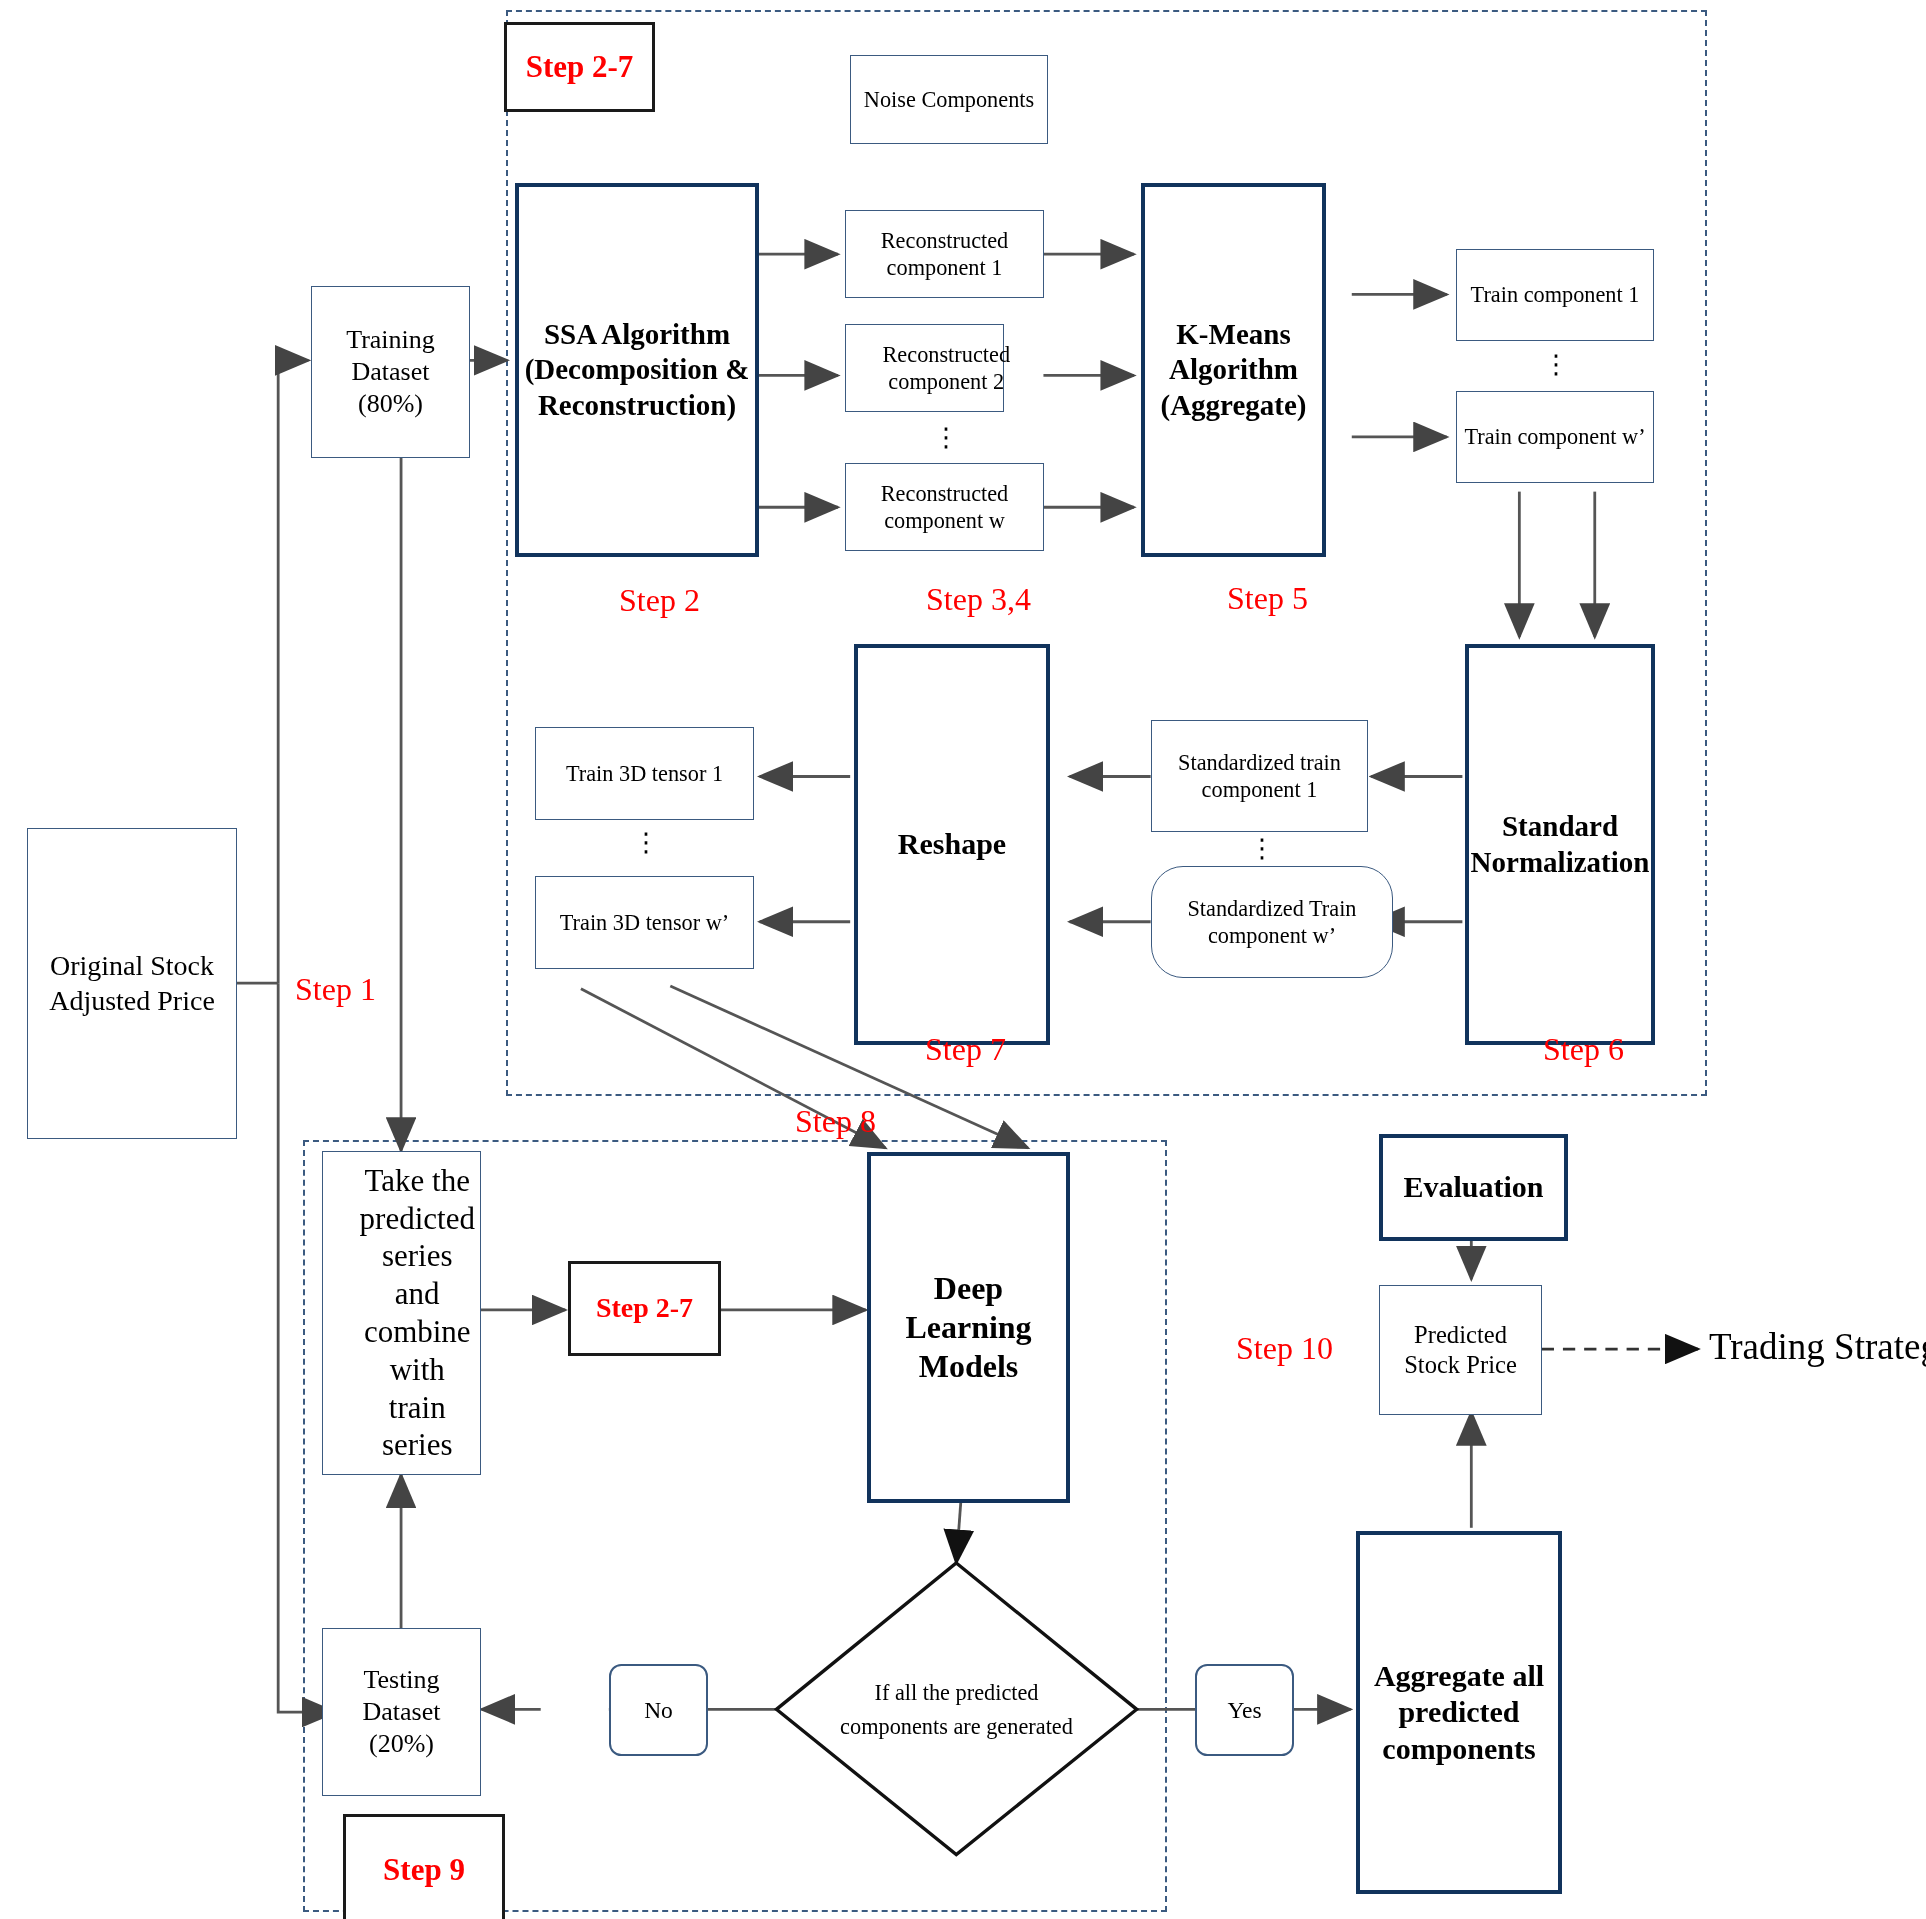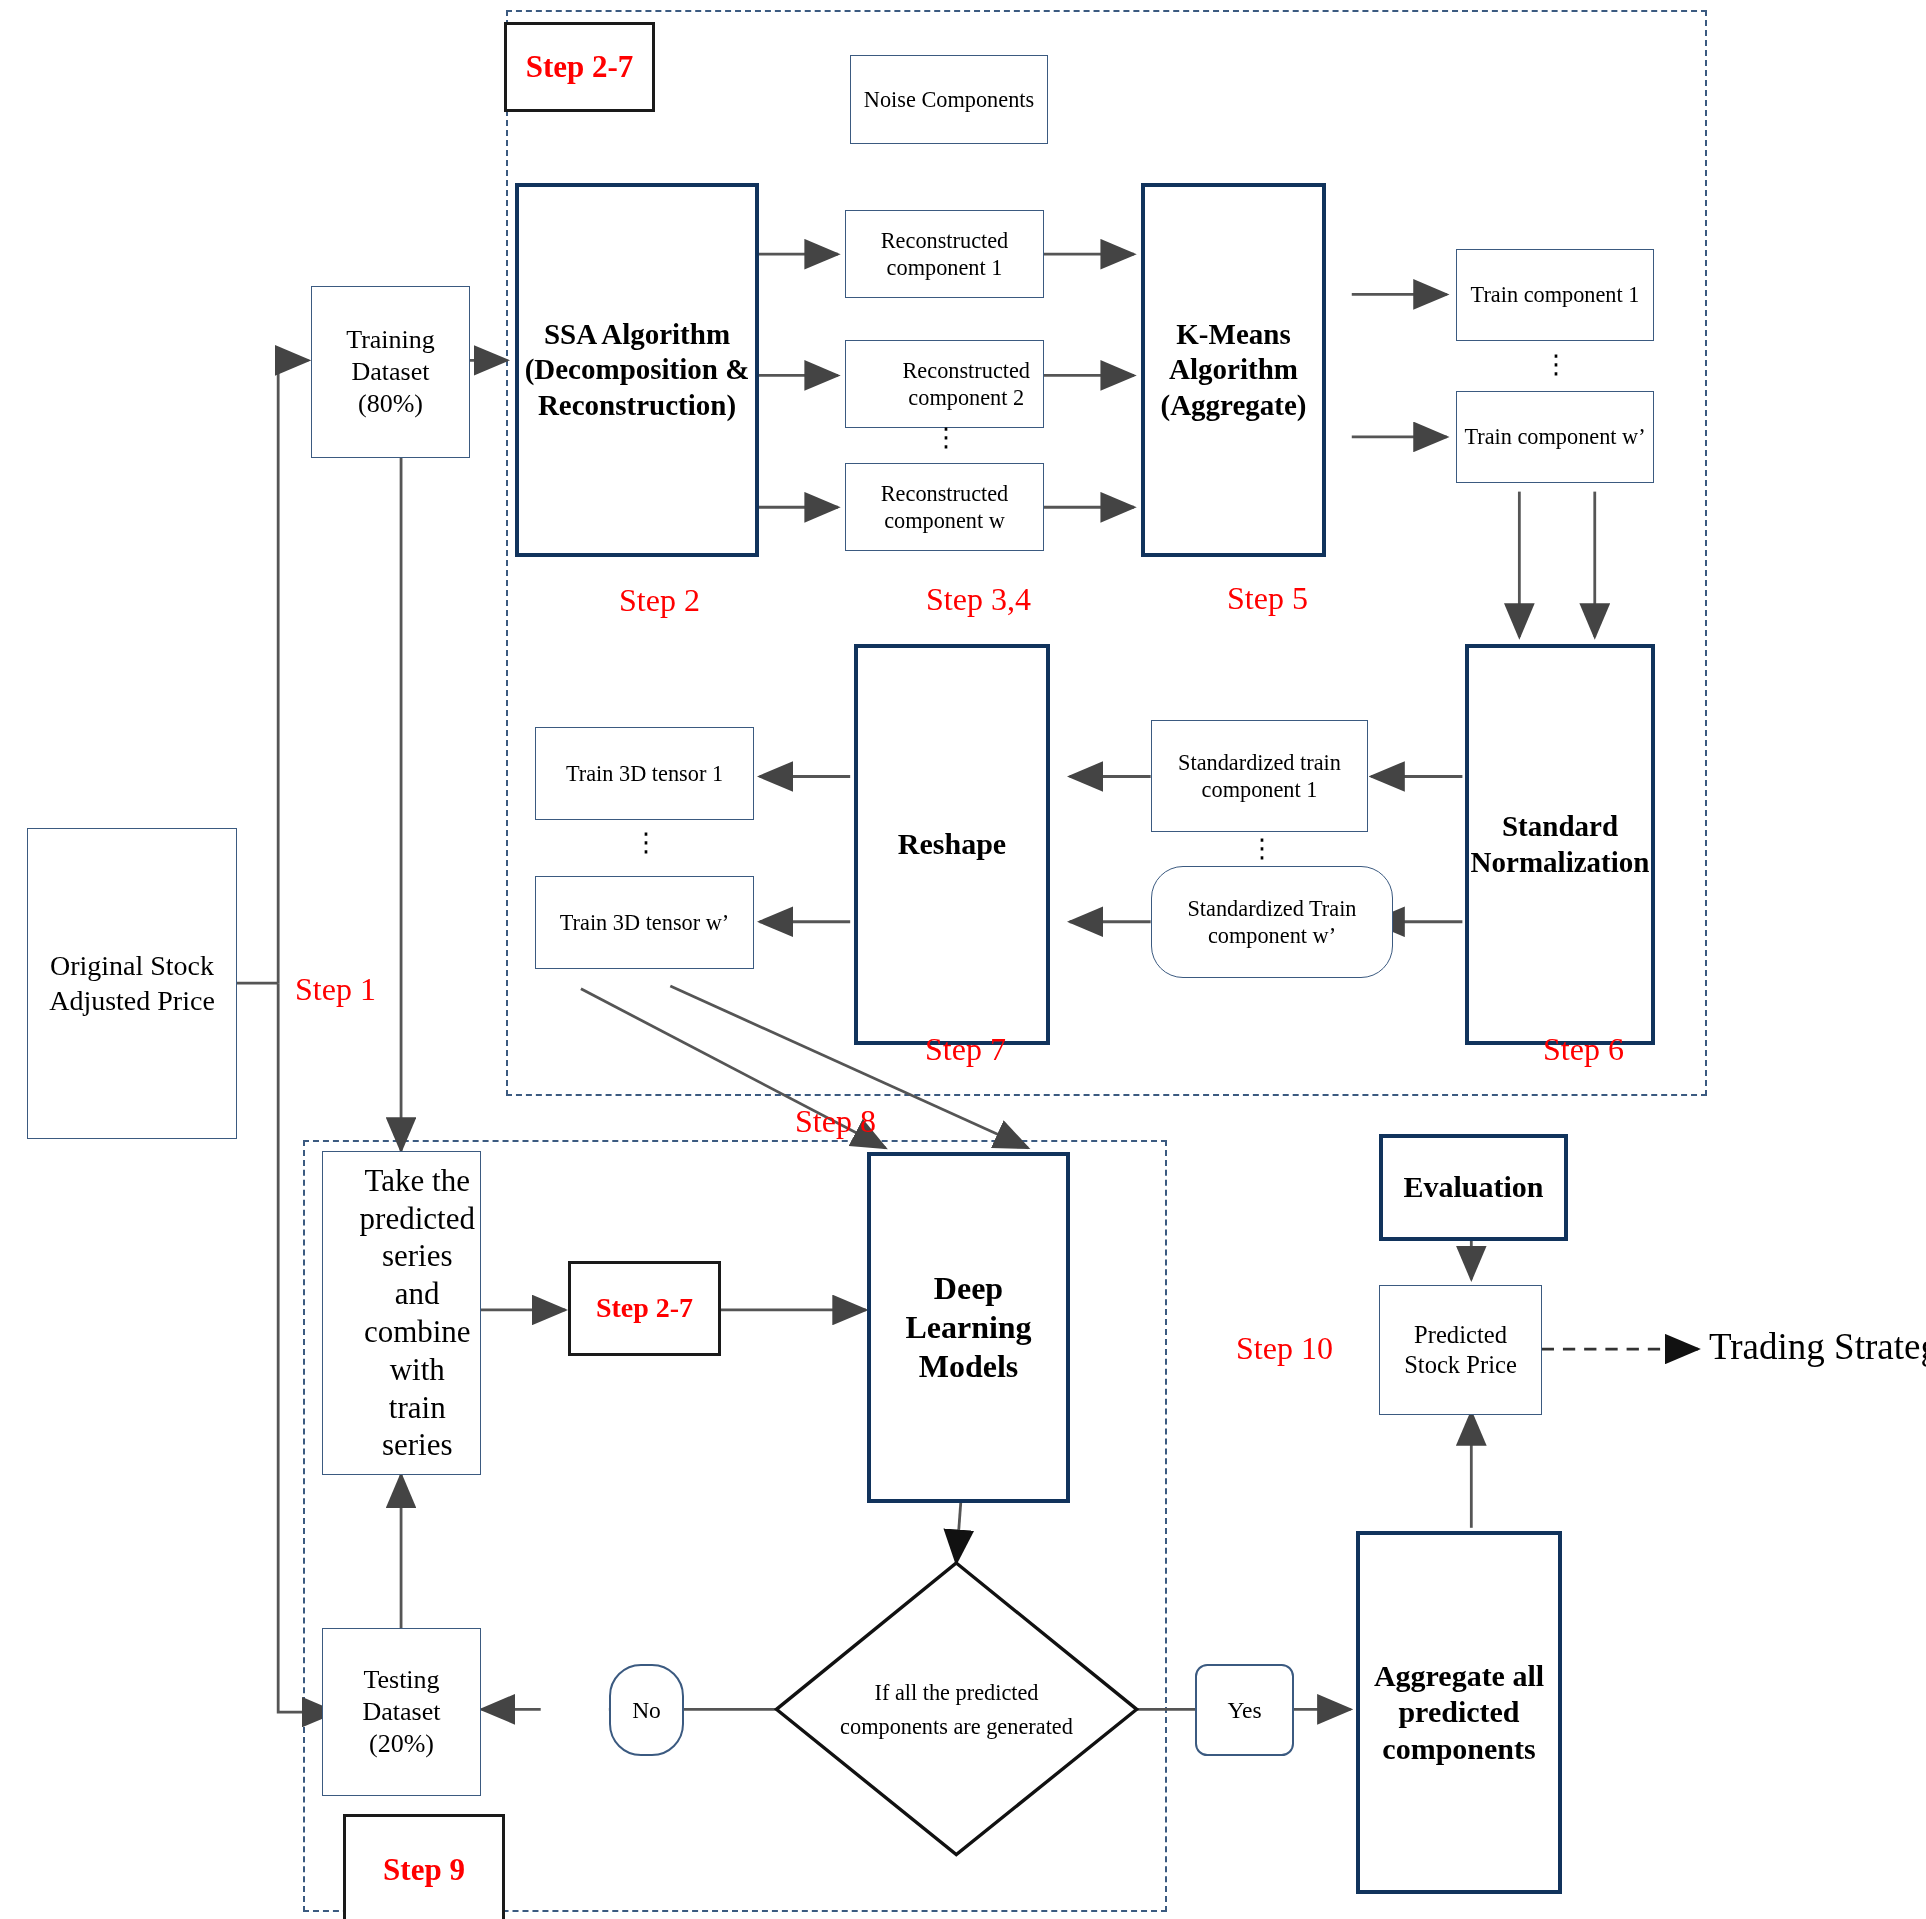--- a/index.html
+++ b/index.html
@@ -197,21 +197,21 @@
     <span>Noise Components</span>
   </div>
 
   <div class="node heavy" style="left:515px;top:183px;width:244px;height:374px;font-size:29px;">
     <span>SSA Algorithm (Decomposition &amp; Reconstruction)</span>
   </div>
 
   <div class="node thin" style="left:845px;top:210px;width:199px;height:88px;">
     <span>Reconstructed component 1</span>
   </div>
-  <div class="node thin" style="left:845px;top:340px;width:199px;height:88px;padding-left:48px;">
+  <div class="node thin" style="left:845px;top:324px;width:159px;height:88px;padding-left:48px;">
     <span>Reconstructed component 2</span>
   </div>
   <div class="vdots" style="left:933px;top:431px;">⋮</div>
   <div class="node thin" style="left:845px;top:463px;width:199px;height:88px;">
     <span>Reconstructed component w</span>
   </div>
 
   <div class="node heavy" style="left:1141px;top:183px;width:185px;height:374px;font-size:29px;text-align:center;">
     <span>K-Means Algorithm (Aggregate)</span>
   </div>
@@ -257,21 +257,21 @@
   </div>
 
   <div class="node heavy" style="left:867px;top:1152px;width:203px;height:351px;font-size:32px;">
     <span>Deep Learning Models</span>
   </div>
 
   <div class="diamondwrap" style="left:819px;top:1598px;width:275px;height:223px;">
     <div class="diamondtext">If all the predicted components are generated</div>
   </div>
 
-  <div class="node pill" style="left:609px;top:1664px;width:75px;height:92px;border-radius:32px;">
+  <div class="node pill" style="left:609px;top:1664px;width:99px;height:92px;">
     <span>No</span>
   </div>
   <div class="node pill" style="left:1195px;top:1664px;width:99px;height:92px;">
     <span>Yes</span>
   </div>
 
   <div class="node heavy" style="left:1356px;top:1531px;width:206px;height:363px;font-size:30px;">
     <span>Aggregate all predicted components</span>
   </div>
 

